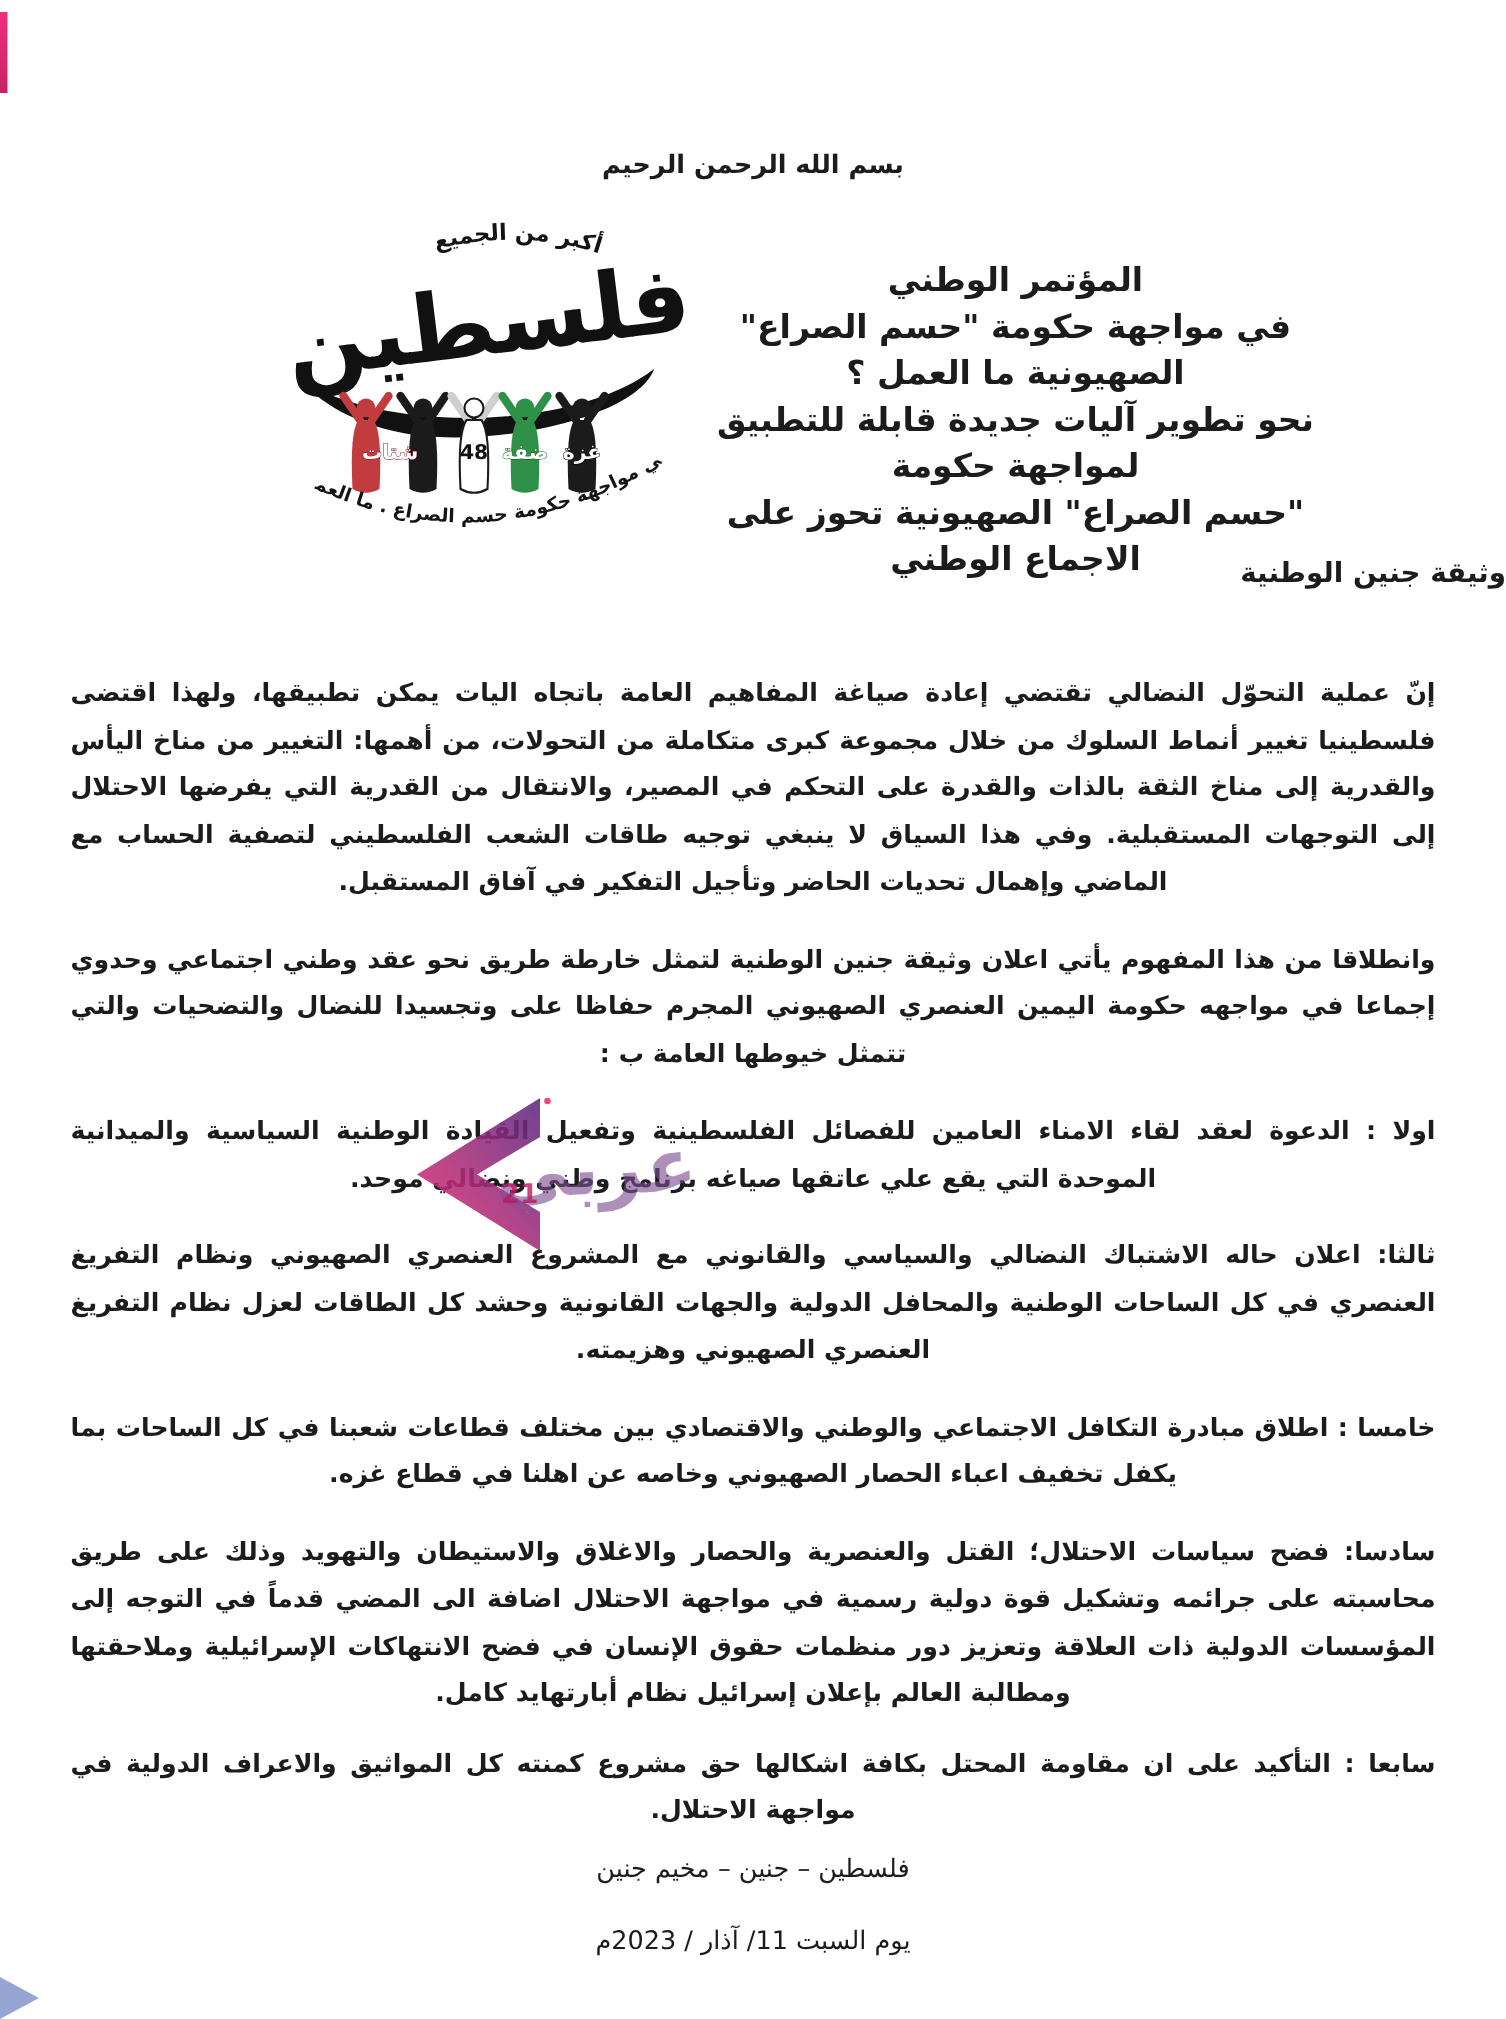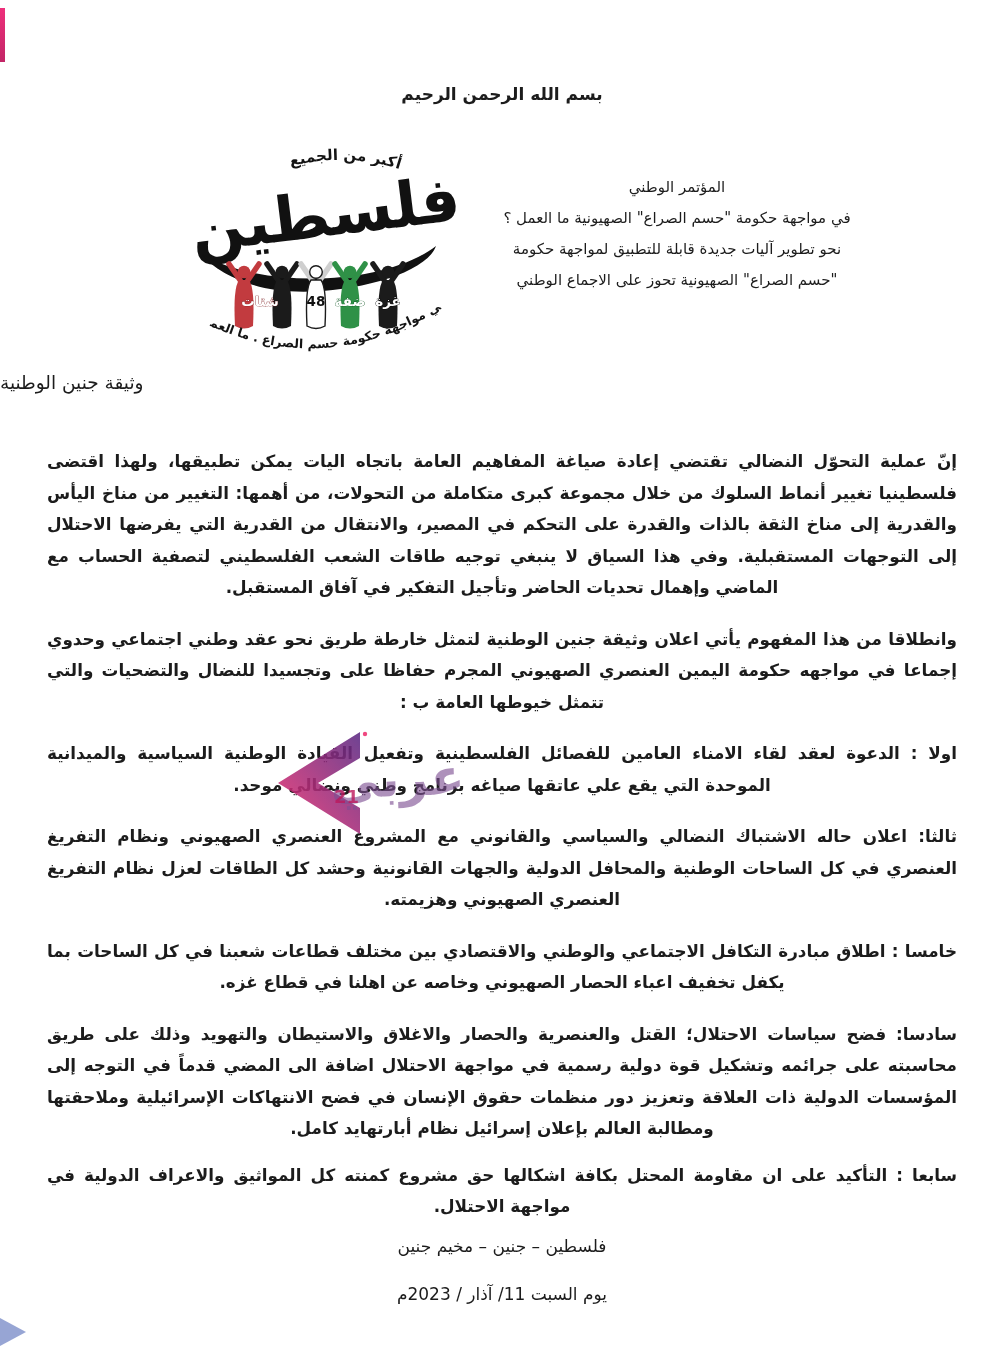--- a/index.html
+++ b/index.html
@@ -6,34 +6,34 @@
   body{
     width:1004px;height:1346px;
     background:#ffffff;
     position:relative;
     overflow:hidden;
     font-family:"DejaVu Sans","Liberation Sans",sans-serif;
     color:#1c1c1c;
   }
   .page{position:absolute;inset:0;}
   .basmala{
-    position:absolute;top:84px;left:0;right:0;
+    position:absolute;top:100px;left:0;right:0;
     text-align:center;font-weight:bold;font-size:17px;direction:rtl;
   }
   .logo-wrap{
     position:absolute;top:128px;left:186px;width:272px;height:232px;
   }
   .title-block{
     position:absolute;top:172px;left:442px;width:470px;
     text-align:center;direction:rtl;
-    font-weight:normal;font-size:15px;line-height:31px;
+    font-weight:bold;font-size:22px;line-height:31px;
   }
   .subtitle-block{
     position:absolute;top:364px;left:0;right:0;
-    text-align:left;direction:rtl;font-weight:normal;font-size:18.5px;line-height:37px;
+    text-align:right;direction:rtl;font-weight:bold;font-size:18.5px;line-height:37px;
   }
   .body-text{
     position:absolute;top:446px;left:47px;width:910px;
     direction:rtl;font-weight:bold;font-size:16.8px;line-height:31.5px;
   }
   .body-text p{
     margin:0 0 15px 0;
     text-align:justify;
     text-align-last:center;
   }

